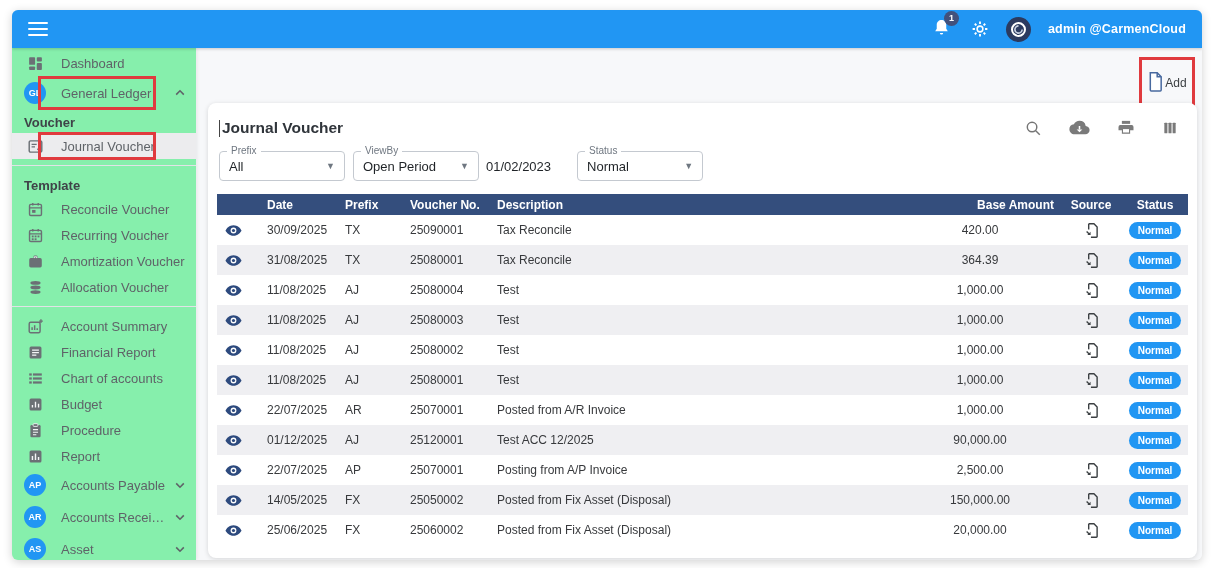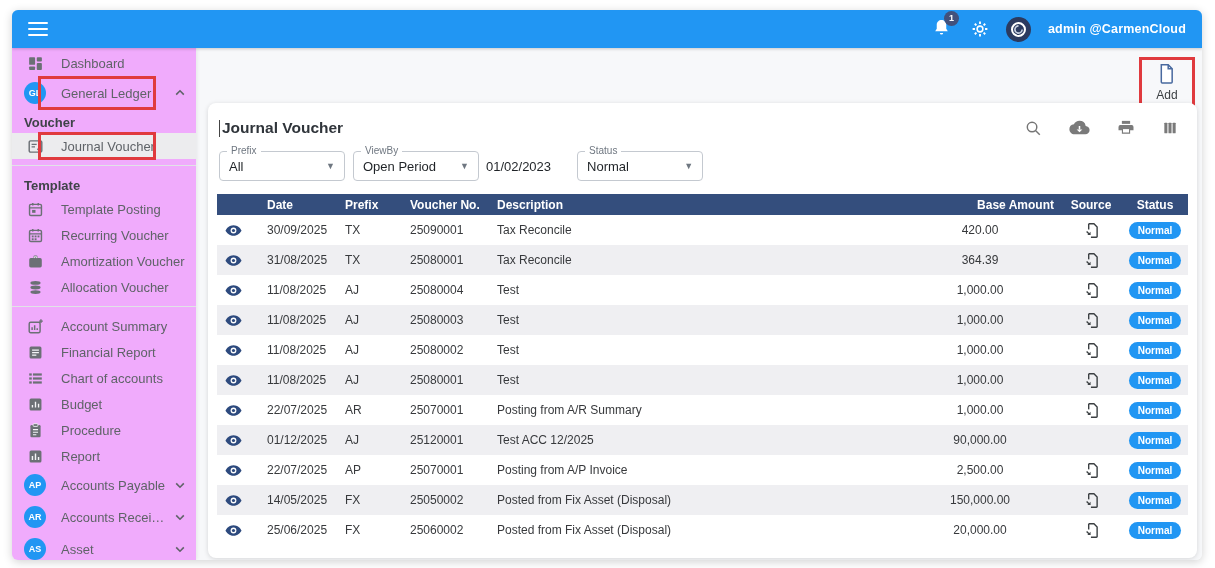--- a/index.html
+++ b/index.html
@@ -21,42 +21,42 @@
     display:flex; align-items:center; justify-content:center; }
   .gear { font-size:16px; line-height:1; cursor:pointer; display:flex; }
   .logo-circle { width:25px; height:25px; border-radius:50%; background:#2b3a5f;
     display:flex; align-items:center; justify-content:center; cursor:pointer; }
   .user-name { color:#fff; font-size:12.5px; font-weight:bold; letter-spacing:.2px;text-align:right; }
 
   
   .body { flex:1; display:flex; min-height:0; }
 
   
-  .sidebar { width:184px; flex:none; background:#f0abfc; box-shadow:1px 0 4px rgba(0,0,0,.08);
+  .sidebar { width:184px; flex:none; background:#86efac; box-shadow:1px 0 4px rgba(0,0,0,.08);
     padding-top:1px; overflow:hidden; z-index:2; }
   .side-item { height:26px; display:flex; align-items:center; padding:0 10px 0 12px;
     position:relative; color:#5f6368; font-size:13px; cursor:pointer; white-space:nowrap; }
   .side-item.h28 { height:28px; } .side-item.h32 { height:32px; }
   .side-item.selected { background:#ececee; }
   .s-icon { width:22px; display:flex; justify-content:center; align-items:center; flex:none; }
   .s-avatar { width:22px; height:22px; border-radius:50%; background:#2196f3; color:#fff;
     font-size:9px; font-weight:bold; display:flex; align-items:center; justify-content:center; flex:none; }
   .s-label { margin-left:15px; flex:1; overflow:hidden; text-overflow:ellipsis; }
   .s-chevron { margin-left:4px; display:flex; }
   .side-section { height:24px; display:flex; align-items:flex-end; padding:0 12px 3px;
     font-size:13px; font-weight:bold; color:#3f4348; }
   .side-divider { height:1px; background:#e1e3e6; margin:6px 0; }
   .annot-side { position:absolute; left:26px; width:118px; top:-1px; bottom:-1px;
     border:3px solid #e03a3e; pointer-events:none; }
 
   
   .main { flex:1; position:relative; min-width:0; background:#f7f8fa; }
   .add-box { position:absolute; top:9px; right:7px; width:56px; height:51px;
     border:3px solid #e03a3e; display:flex; align-items:center; justify-content:center; }
-  .add-btn { display:flex; flex-direction:column; align-items:center; gap:1px;
+  .add-btn { display:flex; flex-direction:row; align-items:center; gap:1px;
     color:#3c4043; font-size:12px; cursor:pointer; }
 
   .card { position:absolute; left:12px; right:5px; top:55px; bottom:2px; background:#fff;
     border-radius:8px; box-shadow:0 1px 5px rgba(0,0,0,.14); padding:0 9px; overflow:hidden; }
   .card-head { display:flex; align-items:center; margin-top:16px; padding:0 2px; }
   .page-title { font-size:15.5px; font-weight:bold; color:#30353b; display:flex; align-items:center; }
   .title-caret { display:inline-block; width:1px; height:17px; background:#444; margin-right:2px; }
   .toolbar { margin-left:auto; display:flex; align-items:center; gap:27px; padding-right:8px; }
   .tb-icon { display:flex; cursor:pointer; }
 
@@ -164,21 +164,21 @@
         <div class="side-section">Template</div>
         <div class="side-item">
           <span class="s-icon">
             <svg width="17" height="17" viewBox="0 0 20 20">
               <rect x="3" y="4" width="14" height="13" rx="1.5" fill="none" stroke="#6b7075" stroke-width="1.7"></rect>
               <path d="M3 8h14" stroke="#6b7075" stroke-width="1.4"></path>
               <path d="M6.8 2.3v3M13.2 2.3v3" stroke="#6b7075" stroke-width="1.7"></path>
               <rect x="6" y="10.5" width="4" height="3.4" fill="#6b7075"></rect>
             </svg>
           </span>
-          <span class="s-label">Template Posting</span>
+          <span class="s-label">Reconcile Voucher</span>
         </div>
         <div class="side-item">
           <span class="s-icon">
             <svg width="17" height="17" viewBox="0 0 20 20">
               <rect x="3" y="4" width="14" height="13" rx="1.5" fill="none" stroke="#6b7075" stroke-width="1.7"></rect>
               <path d="M3 8h14" stroke="#6b7075" stroke-width="1.4"></path>
               <path d="M6.8 2.3v3M13.2 2.3v3" stroke="#6b7075" stroke-width="1.7"></path>
               <g fill="#6b7075">
                 <rect x="5.6" y="10" width="2.2" height="2.2"></rect>
                 <rect x="9" y="10" width="2.2" height="2.2"></rect>
@@ -542,21 +542,21 @@
                 <td class="c-eye"><span class="eye-btn">
                     <svg width="17" height="13" viewBox="0 0 20 14">
                       <path d="M10 .8C5.2.8 1.8 4.3.6 7c1.2 2.7 4.6 6.2 9.4 6.2s8.2-3.5 9.4-6.2C18.2 4.3 14.8.8 10 .8z" fill="#2d4a7e"></path>
                       <circle cx="10" cy="7" r="3.4" fill="#fff"></circle>
                       <circle cx="10" cy="7" r="1.9" fill="#2d4a7e"></circle>
                     </svg>
                   </span></td>
                 <td>22/07/2025</td>
                 <td>AR</td>
                 <td>25070001</td>
-                <td>Posting from A/R Summary</td>
+                <td>Posted from A/R Invoice</td>
                 <td class="num">1,000.00</td>
                 <td class="ctr"><span class="src-btn">
                     <svg width="15" height="17" viewBox="0 0 16 18">
                       <path d="M5 1.8h5.6L14 5.2v10.2a.8.8 0 0 1-.8.8H7.4" fill="none" stroke="#3c4043" stroke-width="1.5"></path>
                       <path d="M5 1.8v6" stroke="#3c4043" stroke-width="1.5"></path>
                       <path d="M2.8 10l3.4 3.4" stroke="#3c4043" stroke-width="1.5"></path>
                       <path d="M7 10.3v3.5H3.5z" fill="#3c4043"></path>
                     </svg>
                   </span></td>
                 <td class="ctr"><span class="pill">Normal</span></td>

